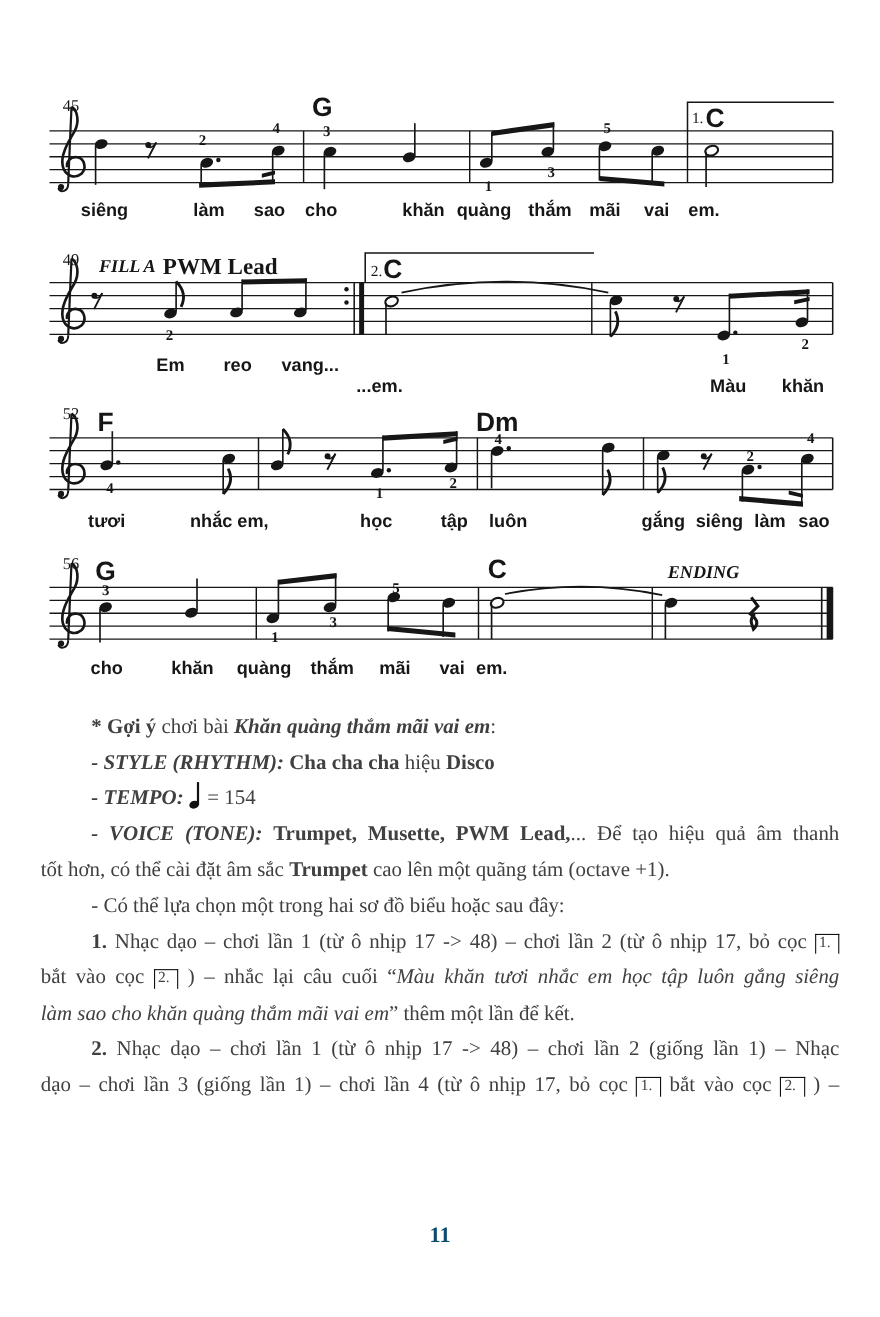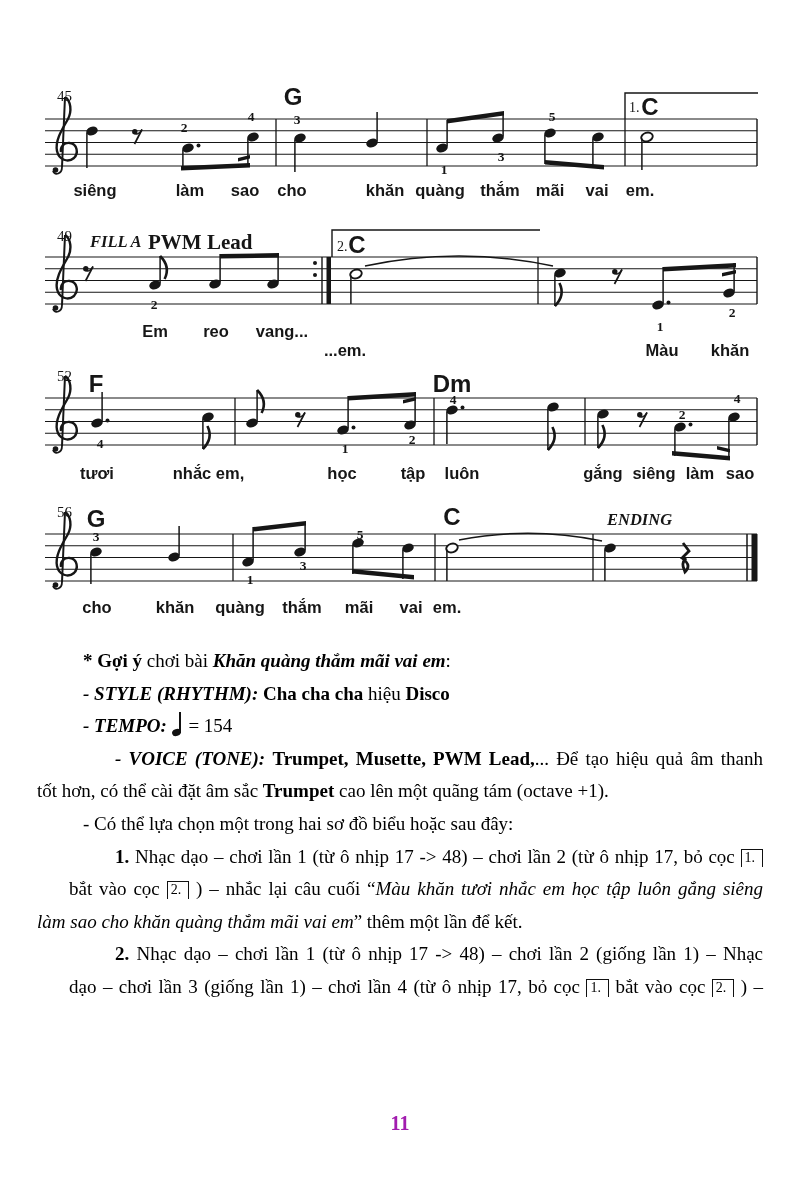--- a/index.html
+++ b/index.html
@@ -9,33 +9,33 @@
   
   .t-num  {font-family:"Liberation Serif",serif;font-size:15px;}
   .t-fing {font-family:"Liberation Serif",serif;font-size:13.5px;font-weight:bold;}
   .t-chord{font-family:"Liberation Sans",sans-serif;font-size:24px;font-weight:bold;}
   .t-volta{font-family:"Liberation Serif",serif;font-size:14px;}
   .t-tagi {font-family:"Liberation Serif",serif;font-size:16.5px;font-weight:bold;font-style:italic;}
   .t-tagb {font-family:"Liberation Serif",serif;font-size:21px;font-weight:bold;}
   .t-lyric{font-family:"Liberation Sans",sans-serif;font-size:16.5px;font-weight:bold;}
   
   .text-block{position:absolute;top:645px;left:37px;width:726px;
-      font-family:"Liberation Serif",serif;font-size:19px;line-height:32.6px;color:#000000;}
+      font-family:"Liberation Serif",serif;font-size:19px;line-height:32.6px;color:#404040;}
   .line{white-space:normal;}
   .ind{padding-left:46px;}
-  .jl{text-align:justify;text-align-last:justify;margin-left:32px;}
+  .jl{text-align:justify;text-align-last:justify;}
   .b{font-weight:bold;}
   .i{font-style:italic;}
   .vbox{display:inline-block;border-top:1.7px solid #111;border-left:1.7px solid #111;border-right:1.7px solid #111;
         padding:0 7px 1px 3px;font-size:14px;line-height:16px;vertical-align:1px;}
   .qn{display:inline-block;position:relative;width:12px;height:26px;vertical-align:-5px;}
   .qn .qh{position:absolute;left:0;bottom:1px;width:9px;height:7px;background:#111;border-radius:50%;transform:rotate(-18deg);}
   .qn .qs{position:absolute;left:7.8px;bottom:4px;width:1.6px;height:21px;background:#111;}
   .page-number{position:absolute;top:1112px;left:0;width:100%;text-align:center;
-      font-family:"Liberation Serif",serif;font-weight:bold;font-size:20px;color:#a21caf;}
+      font-family:"Liberation Serif",serif;font-weight:bold;font-size:20px;color:#0c4a6e;}
 </style>
 </head>
 <body>
 
 <div class="page">
   <svg id="score" width="800" height="632" viewBox="0 0 800 632">
       <g>
         <g>
           <line x1="45" x2="757" y1="119" y2="119" stroke="#161616" stroke-width="1.15"></line>
           <line x1="45" x2="757" y1="130.75" y2="130.75" stroke="#161616" stroke-width="1.15"></line>

